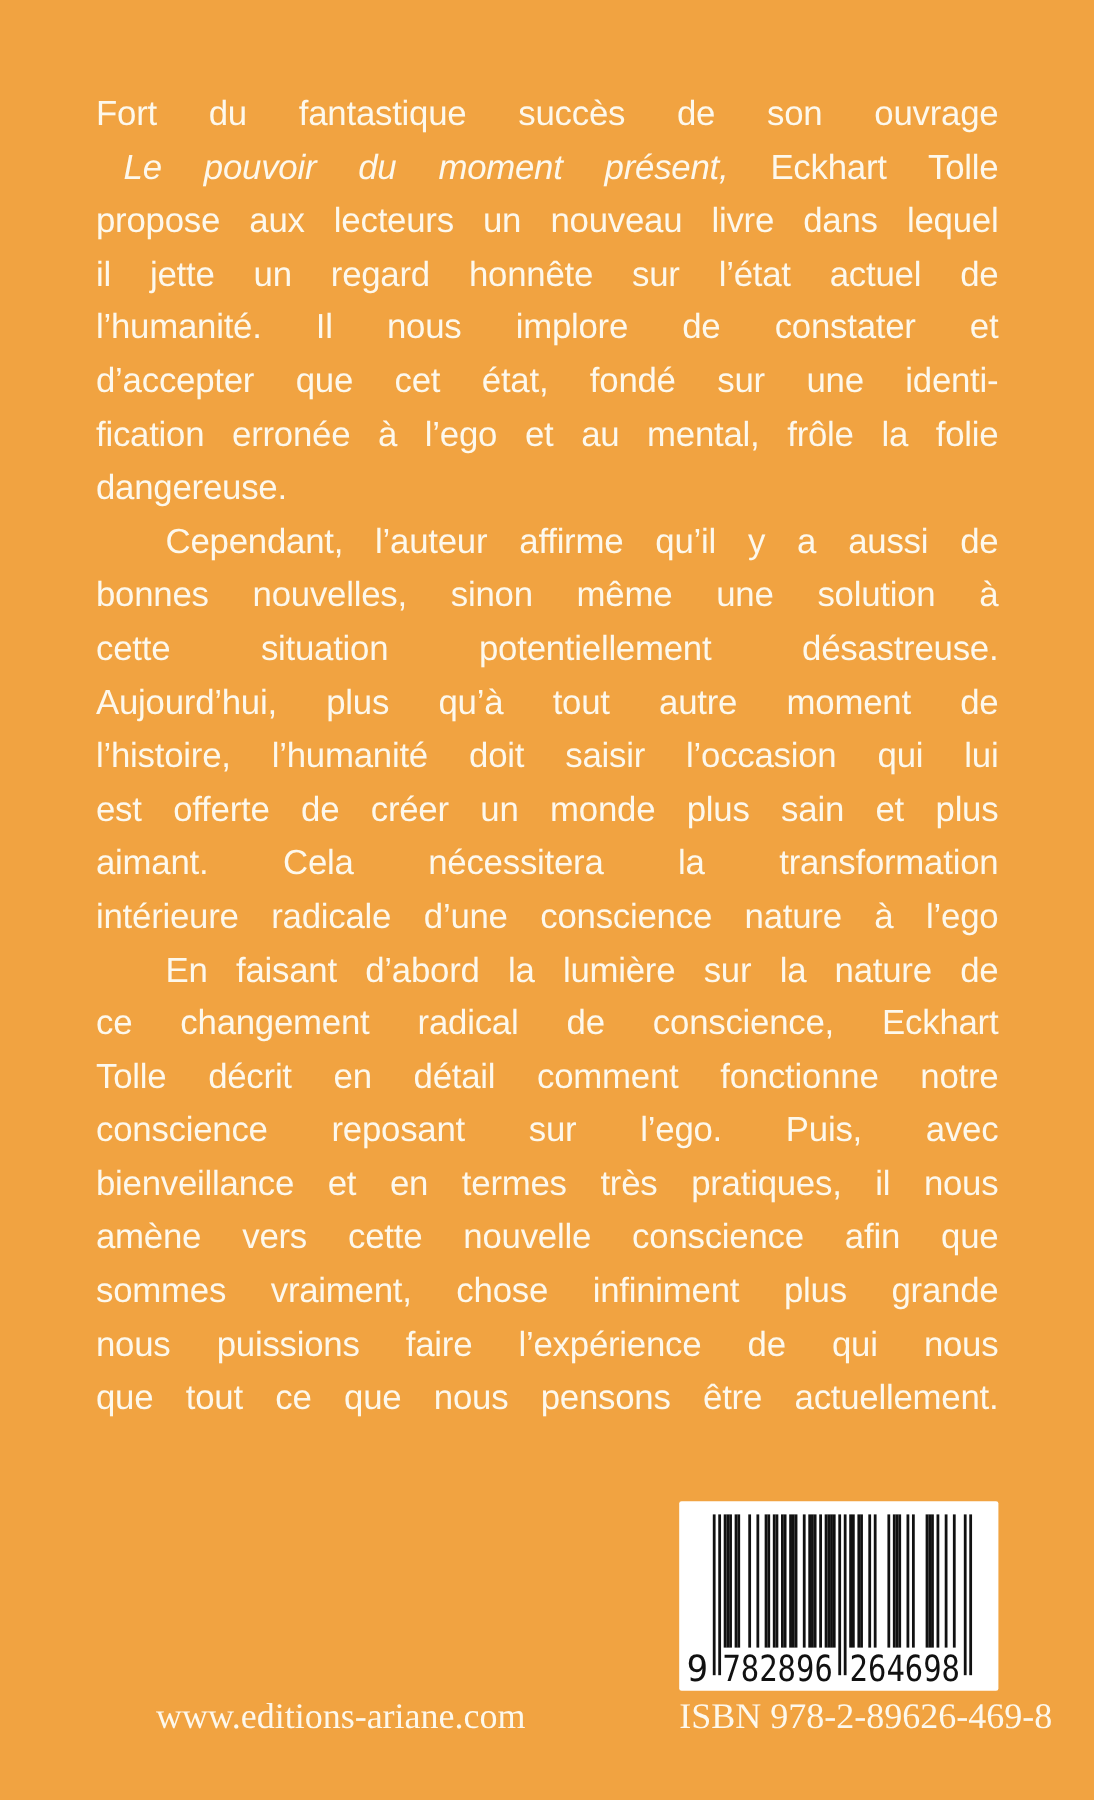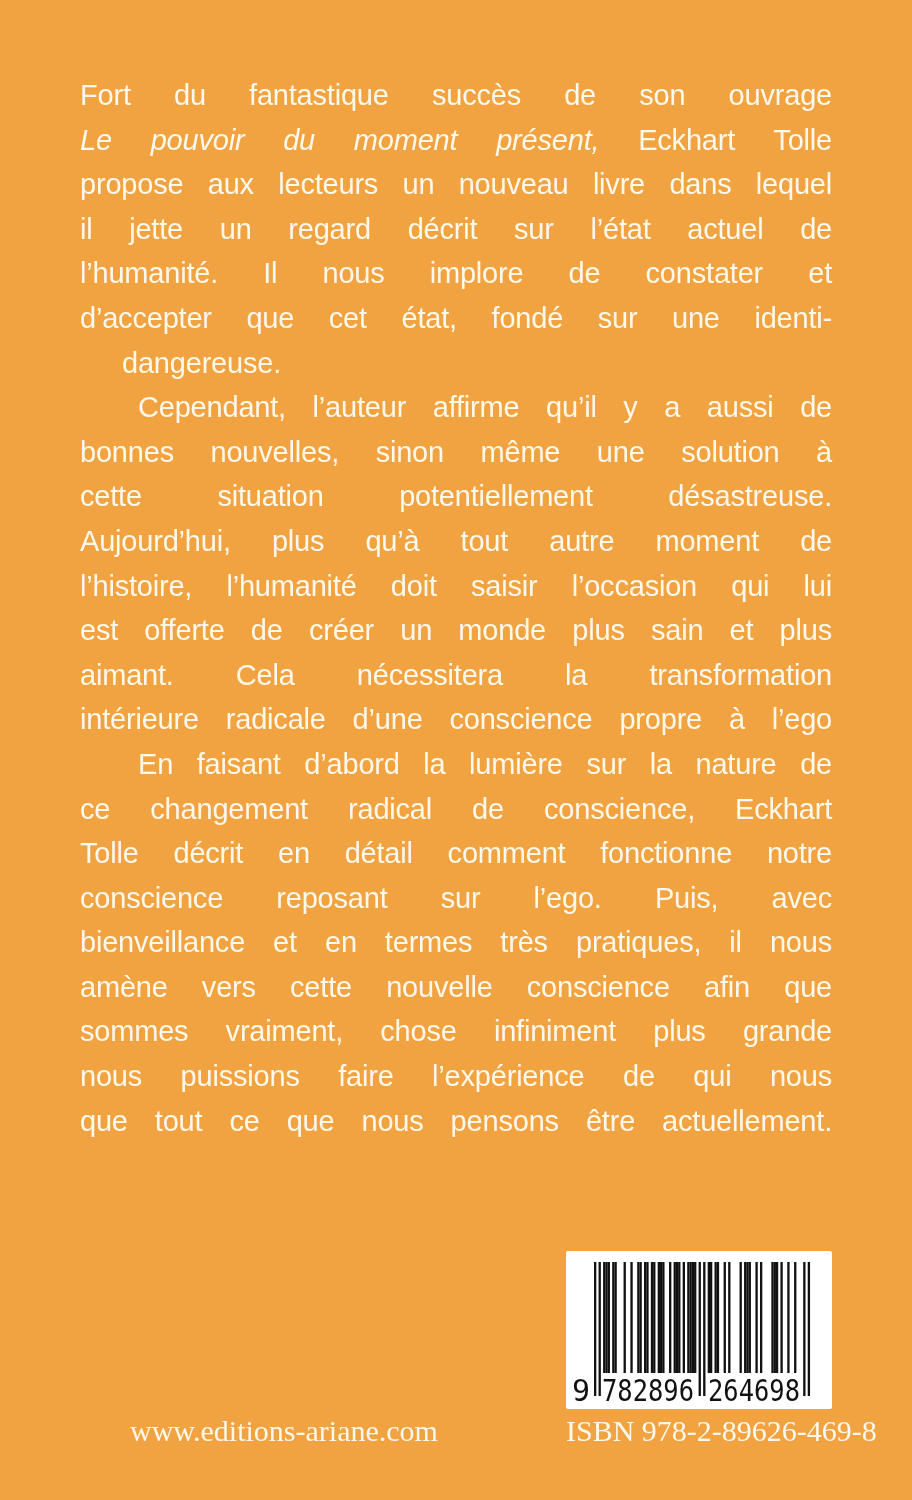--- a/index.html
+++ b/index.html
@@ -18,23 +18,23 @@
     left: 80px; top: 73px; width: 752px;
     color: #FDF8EC;
     font-size: 29px;
     line-height: 44.6px;
     letter-spacing: -0.2px;
   }
   .line {
     text-align: justify;
     text-align-last: justify;
   }
-  .line.align-left { text-align-last: left; margin-left: 42px; }
+  .line.align-left { text-align-last: left; }
   .line.indent { text-indent: 58px; }
-  .italic { font-style: italic; }
+  .italic { font-style: italic; margin-left: 23px; }
 
   .barcode-panel {
     position: absolute;
     left: 566px; top: 1251px;
     width: 266px; height: 158px;
     background: #FFFFFF;
     border-radius: 2px;
   }
   .barcode-panel svg { display: block; width: 266px; height: 158px; }
 
@@ -58,32 +58,33 @@
 </style>
 </head>
 <body>
 
 <div class="cover" style="background: rgb(241, 163, 65);">
 
   <section class="text-block" style="color: rgb(253, 248, 236);">
       <div class="line"><span>Fort du fantastique succès de son ouvrage</span></div>
       <div class="line"><span class="italic">Le pouvoir du moment présent,</span><span> Eckhart Tolle</span></div>
       <div class="line"><span>propose aux lecteurs un nouveau livre dans lequel</span></div>
-      <div class="line"><span>il jette un regard décrit sur l’état actuel de</span></div>
+      <div class="line"><span>il jette un regard honnête sur l’état actuel de</span></div>
       <div class="line"><span>l’humanité. Il nous implore de constater et</span></div>
       <div class="line"><span>d’accepter que cet état, fondé sur une identi-</span></div>
+      <div class="line"><span>fication erronée à l’ego et au mental, frôle la folie</span></div>
       <div class="line align-left"><span>dangereuse.</span></div>
       <div class="line indent"><span>Cependant, l’auteur affirme qu’il y a aussi de</span></div>
       <div class="line"><span>bonnes nouvelles, sinon même une solution à</span></div>
       <div class="line"><span>cette situation potentiellement désastreuse.</span></div>
       <div class="line"><span>Aujourd’hui, plus qu’à tout autre moment de</span></div>
       <div class="line"><span>l’histoire, l’humanité doit saisir l’occasion qui lui</span></div>
       <div class="line"><span>est offerte de créer un monde plus sain et plus</span></div>
       <div class="line"><span>aimant. Cela nécessitera la transformation</span></div>
-      <div class="line"><span>intérieure radicale d’une conscience propre à l’ego</span></div>
+      <div class="line"><span>intérieure radicale d’une conscience nature à l’ego</span></div>
       <div class="line indent"><span>En faisant d’abord la lumière sur la nature de</span></div>
       <div class="line"><span>ce changement radical de conscience, Eckhart</span></div>
       <div class="line"><span>Tolle décrit en détail comment fonctionne notre</span></div>
       <div class="line"><span>conscience reposant sur l’ego. Puis, avec</span></div>
       <div class="line"><span>bienveillance et en termes très pratiques, il nous</span></div>
       <div class="line"><span>amène vers cette nouvelle conscience afin que</span></div>
       <div class="line"><span>sommes vraiment, chose infiniment plus grande</span></div>
       <div class="line"><span>nous puissions faire l’expérience de qui nous</span></div>
       <div class="line"><span>que tout ce que nous pensons être actuellement.</span></div>
     </section>

